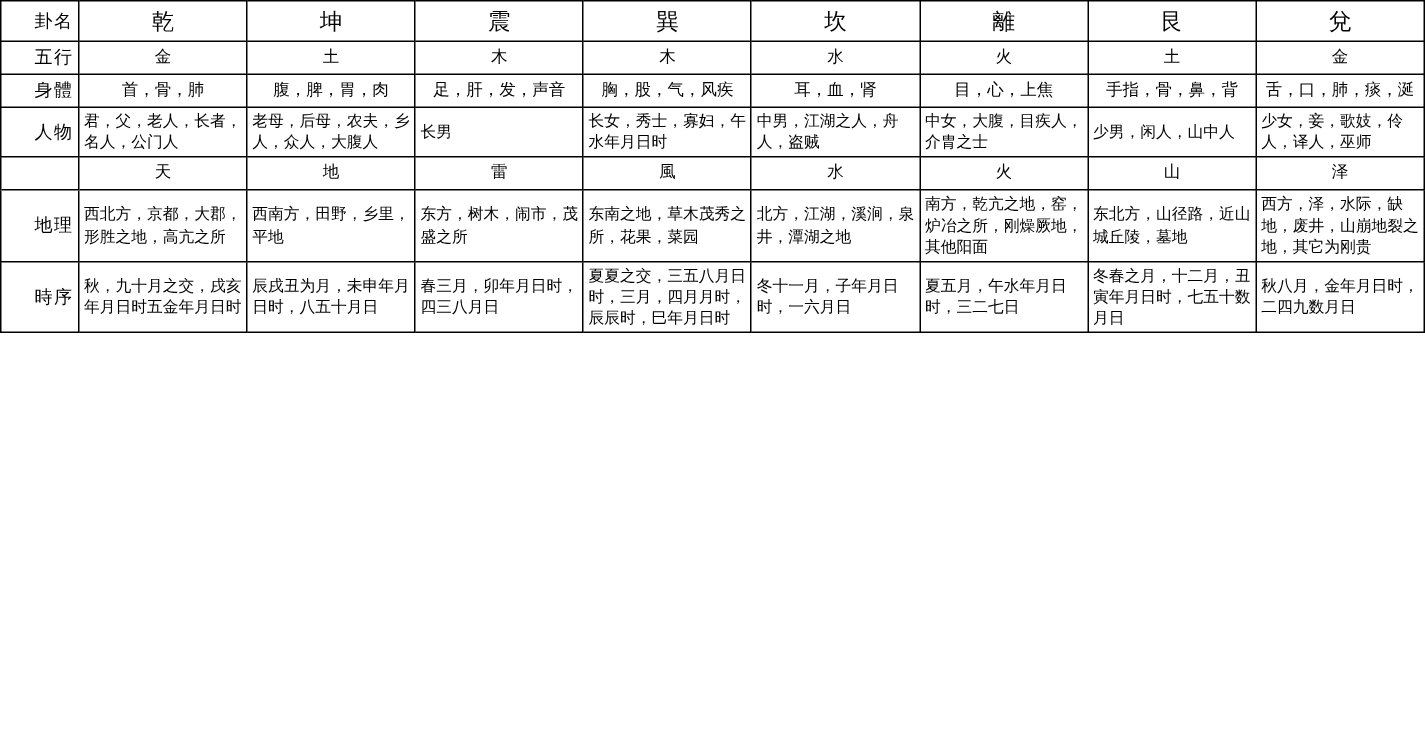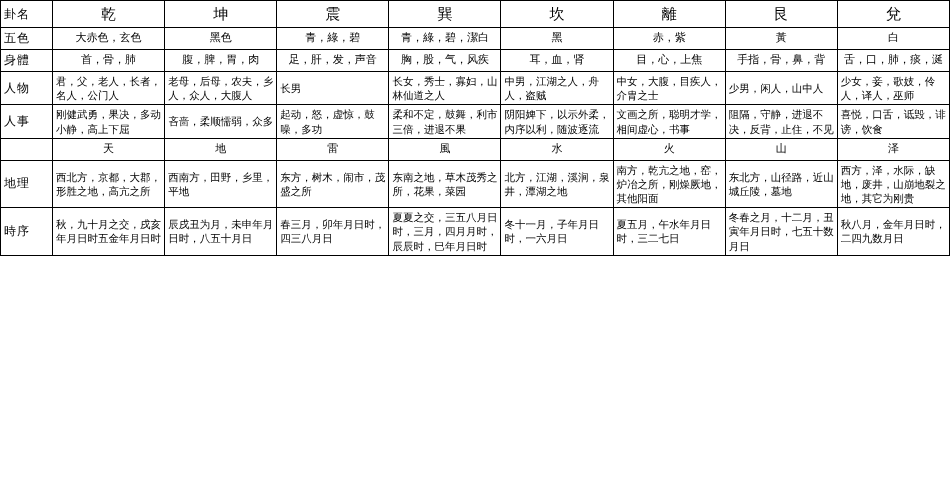--- a/index.html
+++ b/index.html
@@ -23,21 +23,21 @@
     border: 1px solid #000;
     vertical-align: middle;
     padding: 2px 3px;
     font-weight: normal;
   }
   
   col.label-col { width: 52px; }
   col.data-col  { width: 112px; }
 
   td.rowlabel {
-    text-align: left;
+    text-align: right;
     font-weight: bold;
     font-size: 12px;
     letter-spacing: 1px;
   }
   td.hdr {
     text-align: center;
     font-weight: bold;
     font-size: 15px;
   }
   td.c {
@@ -75,62 +75,51 @@
         <td class="hdr">乾</td>
         <td class="hdr">坤</td>
         <td class="hdr">震</td>
         <td class="hdr">巽</td>
         <td class="hdr">坎</td>
         <td class="hdr">離</td>
         <td class="hdr">艮</td>
         <td class="hdr">兌</td>
       </tr>
       <tr class="h-small">
-        <td class="rowlabel">五色</td>
-        <td class="c">大赤色，玄色</td>
-        <td class="c">黑色</td>
-        <td class="c">青，綠，碧</td>
-        <td class="c">青，綠，碧，潔白</td>
-        <td class="c">黑</td>
-        <td class="c">赤，紫</td>
-        <td class="c">黃</td>
-        <td class="c">白</td>
+        <td class="rowlabel">五行</td>
+        <td class="c">金</td>
+        <td class="c">土</td>
+        <td class="c">木</td>
+        <td class="c">木</td>
+        <td class="c">水</td>
+        <td class="c">火</td>
+        <td class="c">土</td>
+        <td class="c">金</td>
       </tr>
       <tr class="h-small">
         <td class="rowlabel">身體</td>
         <td class="c">首，骨，肺</td>
         <td class="c">腹，脾，胃，肉</td>
         <td class="c">足，肝，发，声音</td>
         <td class="c">胸，股，气，风疾</td>
         <td class="c">耳，血，肾</td>
         <td class="c">目，心，上焦</td>
         <td class="c">手指，骨，鼻，背</td>
         <td class="c">舌，口，肺，痰，涎</td>
       </tr>
       <tr class="h-med">
         <td class="rowlabel">人物</td>
         <td class="j">君，父，老人，长者，名人，公门人</td>
         <td class="j">老母，后母，农夫，乡人，众人，大腹人</td>
         <td class="j">长男</td>
-        <td class="j">长女，秀士，寡妇，山林仙道之人</td>
+        <td class="j">长女，秀士，寡妇，午水年月日时</td>
         <td class="j">中男，江湖之人，舟人，盗贼</td>
         <td class="j">中女，大腹，目疾人，介胄之士</td>
         <td class="j">少男，闲人，山中人</td>
         <td class="j">少女，妾，歌妓，伶人，译人，巫师</td>
-      </tr>
-      <tr class="h-med">
-        <td class="rowlabel">人事</td>
-        <td class="j">刚健武勇，果决，多动小静，高上下屈</td>
-        <td class="j">吝啬，柔顺懦弱，众多</td>
-        <td class="j">起动，怒，虚惊，鼓噪，多功</td>
-        <td class="j">柔和不定，鼓舞，利市三倍，进退不果</td>
-        <td class="j">阴阳婢下，以示外柔，内序以利，随波逐流</td>
-        <td class="j">文画之所，聪明才学，相间虚心，书事</td>
-        <td class="j">阻隔，守静，进退不决，反背，止住，不见</td>
-        <td class="j">喜悦，口舌，诋毁，诽谤，饮食</td>
       </tr>
       <tr class="h-small">
         <td class="rowlabel" style="border-bottom: none; border-top: none;"></td>
         <td class="c">天</td>
         <td class="c">地</td>
         <td class="c">雷</td>
         <td class="c">風</td>
         <td class="c">水</td>
         <td class="c">火</td>
         <td class="c">山</td>

